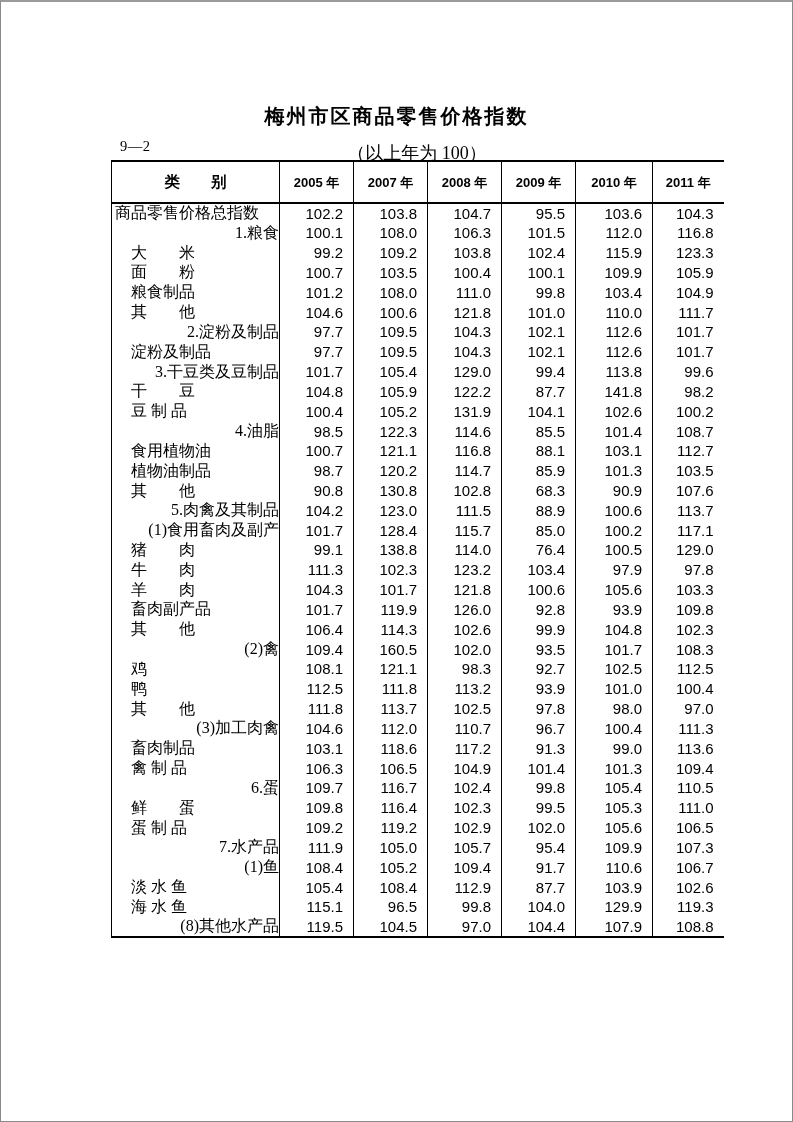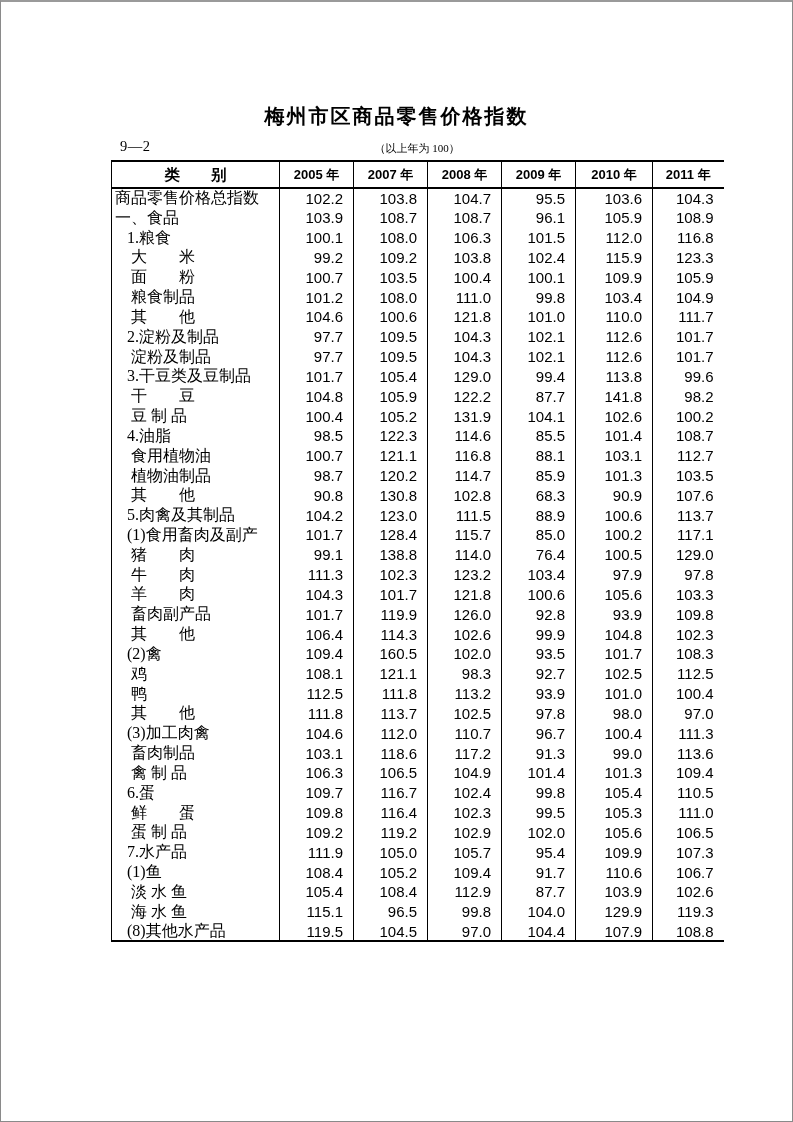--- a/index.html
+++ b/index.html
@@ -20,49 +20,49 @@
     font-family: "Liberation Sans", sans-serif;
     font-size: 20px; font-weight: bold; letter-spacing: 2px;
     white-space: nowrap;
   }
   .docnum {
     position: absolute; top: 136px; left: 119px;
     font-size: 14.5px; letter-spacing: 0.5px;
   }
   .subtitle {
     position: absolute; top: 139px; left: 110px; width: 612px;
-    text-align: center; font-size: 11px;
+    text-align: center; font-size: 18px;
   }
   table.stats {
     position: absolute; top: 158px; left: 110px; width: 612px;
     table-layout: fixed; border-collapse: collapse;
     border-top: 2px solid #000;
     border-bottom: 2px solid #000;
     border-left: 1px solid #000;
   }
   .stats th, .stats td {
     padding: 0; line-height: 1; vertical-align: middle;
     white-space: nowrap; overflow: hidden;
   }
   .stats th + th, .stats td + td { border-left: 1px solid #000; }
-  .stats thead tr { height: 27px; }
+  .stats thead tr { height: 42px; }
   .stats thead th {
     border-bottom: 2px solid #000;
     font-family: "Liberation Sans", sans-serif;
     font-size: 13px; font-weight: bold; text-align: center;
   }
   .stats th.col-cat { font-size: 15.5px; }
   .stats tbody tr { height: 19.84px; }
   .stats .cat { font-size: 16px; text-align: left; }
   .stats .num {
     font-family: "Liberation Sans", sans-serif;
     font-size: 15px; text-align: right; padding-right: 10px;
   }
   .stats .ind-0 { padding-left: 3px; }
-  .stats .ind-1 { padding-left: 15px; }
+  .stats .ind-1 { padding-left: 15px; text-align: right; }
   .stats .ind-2 { padding-left: 19px; margin-top: 16px; }
 </style>
 </head>
 <body>
 
 <h1 class="title">梅州市区商品零售价格指数</h1>
 <div class="docnum">9—2</div>
 <div class="subtitle">（以上年为 100）</div>
 
 <table class="stats">
@@ -90,29 +90,20 @@
       <tr>
         <td class="cat ind-0">商品零售价格总指数</td>
         <td class="num">102.2</td>
         <td class="num">103.8</td>
         <td class="num">104.7</td>
         <td class="num">95.5</td>
         <td class="num">103.6</td>
         <td class="num">104.3</td>
       </tr>
       <tr>
-        <td class="cat ind-0">一、食品</td>
-        <td class="num">103.9</td>
-        <td class="num">108.7</td>
-        <td class="num">108.7</td>
-        <td class="num">96.1</td>
-        <td class="num">105.9</td>
-        <td class="num">108.9</td>
-      </tr>
-      <tr>
         <td class="cat ind-1">1.粮食</td>
         <td class="num">100.1</td>
         <td class="num">108.0</td>
         <td class="num">106.3</td>
         <td class="num">101.5</td>
         <td class="num">112.0</td>
         <td class="num">116.8</td>
       </tr>
       <tr>
         <td class="cat ind-2">大　　米</td>

